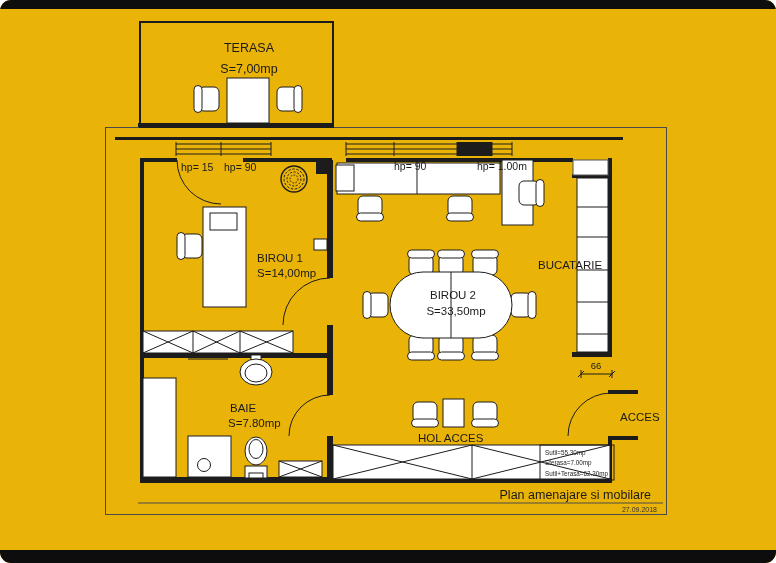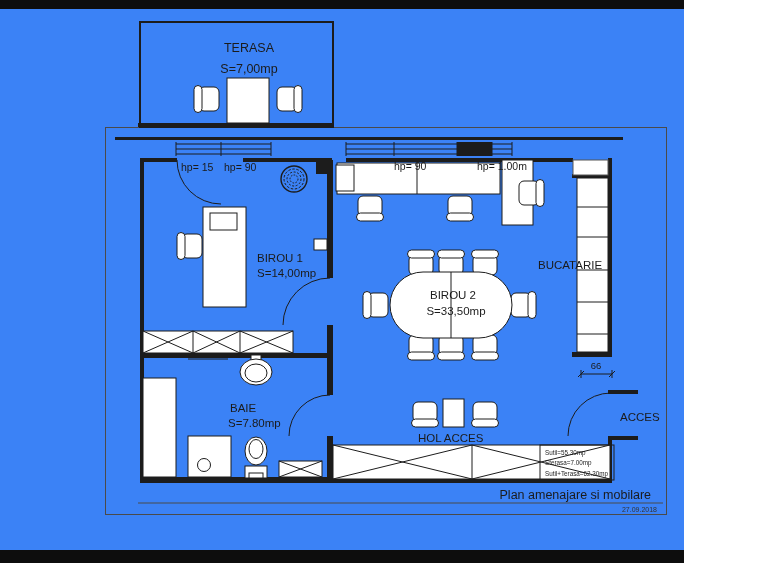--- a/index.html
+++ b/index.html
@@ -1,16 +1,16 @@
 <!DOCTYPE html>
 <html><head>
 <meta charset="utf-8">
 <style>
   html,body{margin:0;padding:0;background:#ffffff;}
-  .stage{position:relative;width:684px;height:563px;background:#3b82f6;overflow:hidden;}
+  .stage{position:relative;width:776px;height:563px;background:#eab308;overflow:hidden;border-radius:11px;}
   svg{display:block;}
   .wall{fill:#1c1c1c;stroke:none;}
   .ln{fill:none;stroke:#1c1c1c;stroke-width:1;}
   .ln2{fill:none;stroke:#1c1c1c;stroke-width:2;}
   .thin{fill:none;stroke:#4a4a4a;stroke-width:1;}
   .furn{fill:#ffffff;stroke:#1c1c1c;stroke-width:1;}
   .furng{fill:#ffffff;stroke:#555555;stroke-width:1;}
   .txt{fill:#1b1b1b;font-family:"Liberation Sans",sans-serif;}
   .t-room{font-size:11.5px;}
   .t-hp{font-size:10.5px;}

